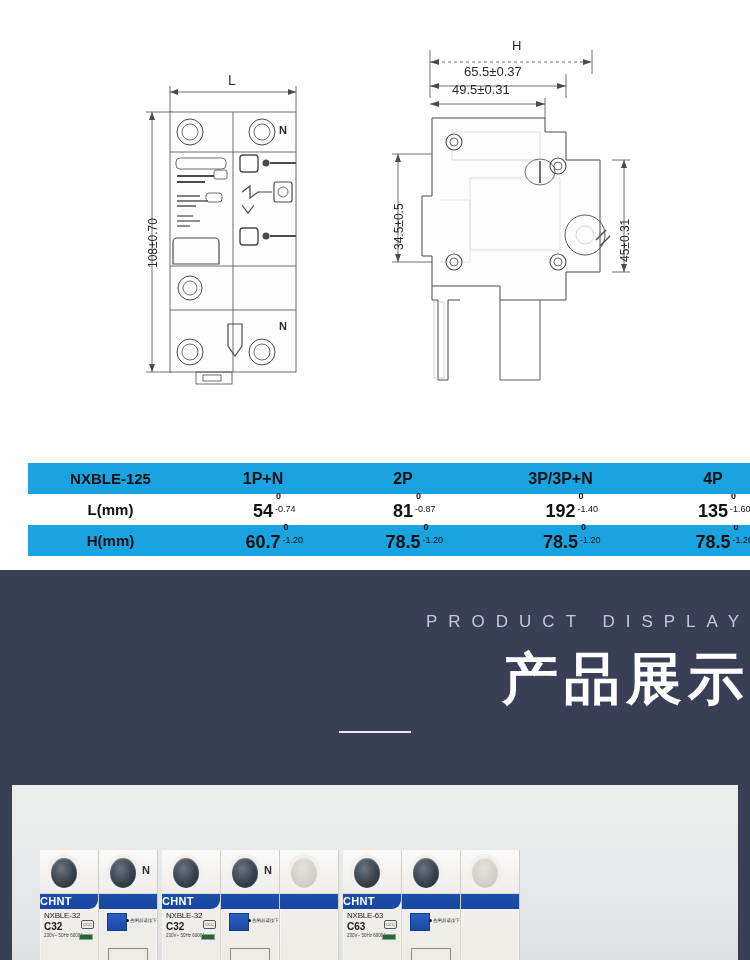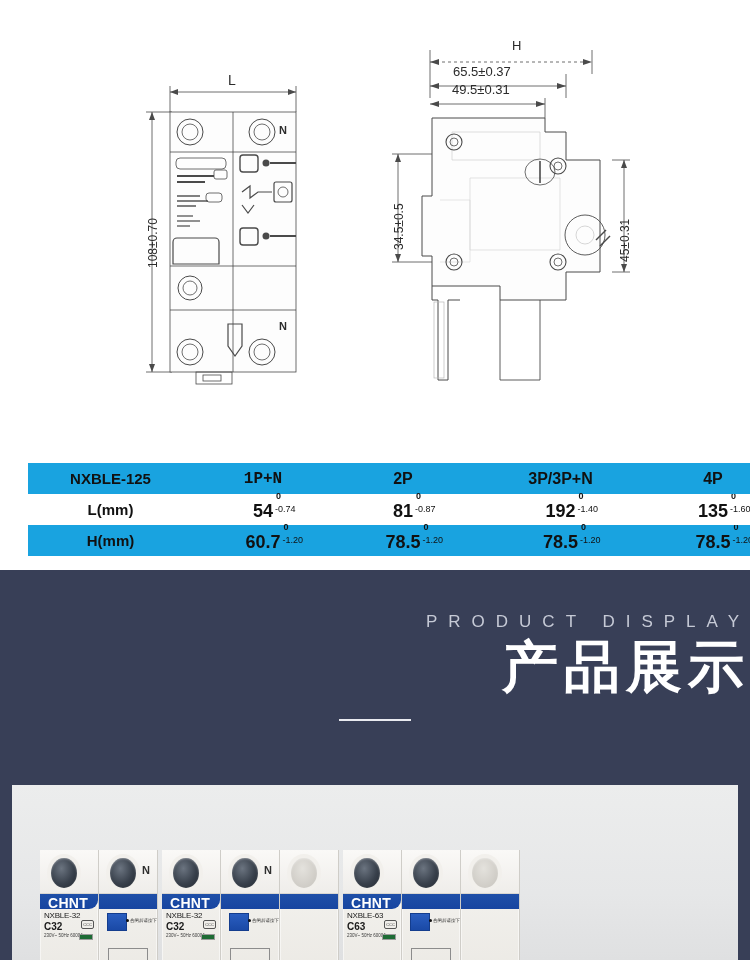--- a/index.html
+++ b/index.html
@@ -89,21 +89,21 @@
     position: relative;
   }
   .banner-sub {
     padding-top: 42px;
     font-size: 17px;
     letter-spacing: 11px;
     color: #c6cad6;
     font-family: "Liberation Sans", sans-serif;
   }
   .banner-title {
-    margin-top: 6px;
+    margin-top: 18px;
     font-size: 56px;
     font-weight: bold;
     color: #ffffff;
     letter-spacing: 6px;
     line-height: 1.05;
     font-family: "DejaVu Sans", sans-serif;
   }
   .banner-rule {
     width: 72px;
     height: 2px;
@@ -173,22 +173,22 @@
     background: linear-gradient(180deg,#1f4fa8 0%,#1745a0 100%);
   }
   .chint-band {
     position: relative;
     height: 15px;
     background: linear-gradient(180deg,#1f4fa8 0%,#1745a0 100%);
     border-bottom-right-radius: 9px;
   }
   .chint-logo {
     position: absolute;
-    left: 8px; top: 1px;
-    font-size: 14px;
+    left: 0; top: 1px;
+    font-size: 11px;
     font-weight: bold;
     color: #ffffff;
     letter-spacing: .3px;
     font-family: "Liberation Sans", sans-serif;
   }
   .label-area {
     position: relative;
     padding: 2px 3px 0 4px;
     height: 59px;
   }
@@ -403,39 +403,39 @@
       <line x1="600" y1="246" x2="610" y2="236" stroke-width="1.4"></line>
     </g>
   </svg>
 
   <span class="dimtext" style="left:228px; top:72px; font-size:14px;">L</span>
 
   <span class="dimtext vert" style="left:146px; top:268px;">108±0.70</span>
 
   <span class="dimtext" style="left:512px; top:38px; font-size:13px;">H</span>
 
-  <span class="dimtext" style="left:453px; top:64px; font-size:13px;">65.5±0.37</span>
+  <span class="dimtext" style="left:464px; top:64px; font-size:13px;">65.5±0.37</span>
 
   <span class="dimtext" style="left:452px; top:82px; font-size:13px;">49.5±0.31</span>
 
   <span class="dimtext vert" style="left:392px; top:250px;">34.5±0.5</span>
 
   <span class="dimtext vert" style="left:618px; top:262px;">45±0.31</span>
 
   <span class="dimtext" style="left:279px; top:320px; font-size:11px; font-weight:bold;">N</span>
 
   <span class="dimtext" style="left:279px; top:124px; font-size:11px; font-weight:bold;">N</span>
 </div>
 
 <div class="spec-table-wrap">
   <table class="spec">
     <tbody>
       <tr class="row-blue">
         <td class="c0" style="width:165px;">NXBLE-125</td>
-        <td class="hdr" style="width:140px;font-family:Liberation Mono, monospace;">1P+N</td>
+        <td class="hdr" style="width:140px;">1P+N</td>
         <td class="hdr" style="width:140px;">2P</td>
         <td class="hdr" style="width:175px;">3P/3P+N</td>
         <td class="hdr clip" style="width:130px;">4P</td>
       </tr>
 
       <tr class="row-white">
         <td class="c0">L(mm)</td>
         <td class="val">
           <span>54</span><span class="tol"><span class="up">0</span><span class="dn">-0.74</span></span>
         </td>

